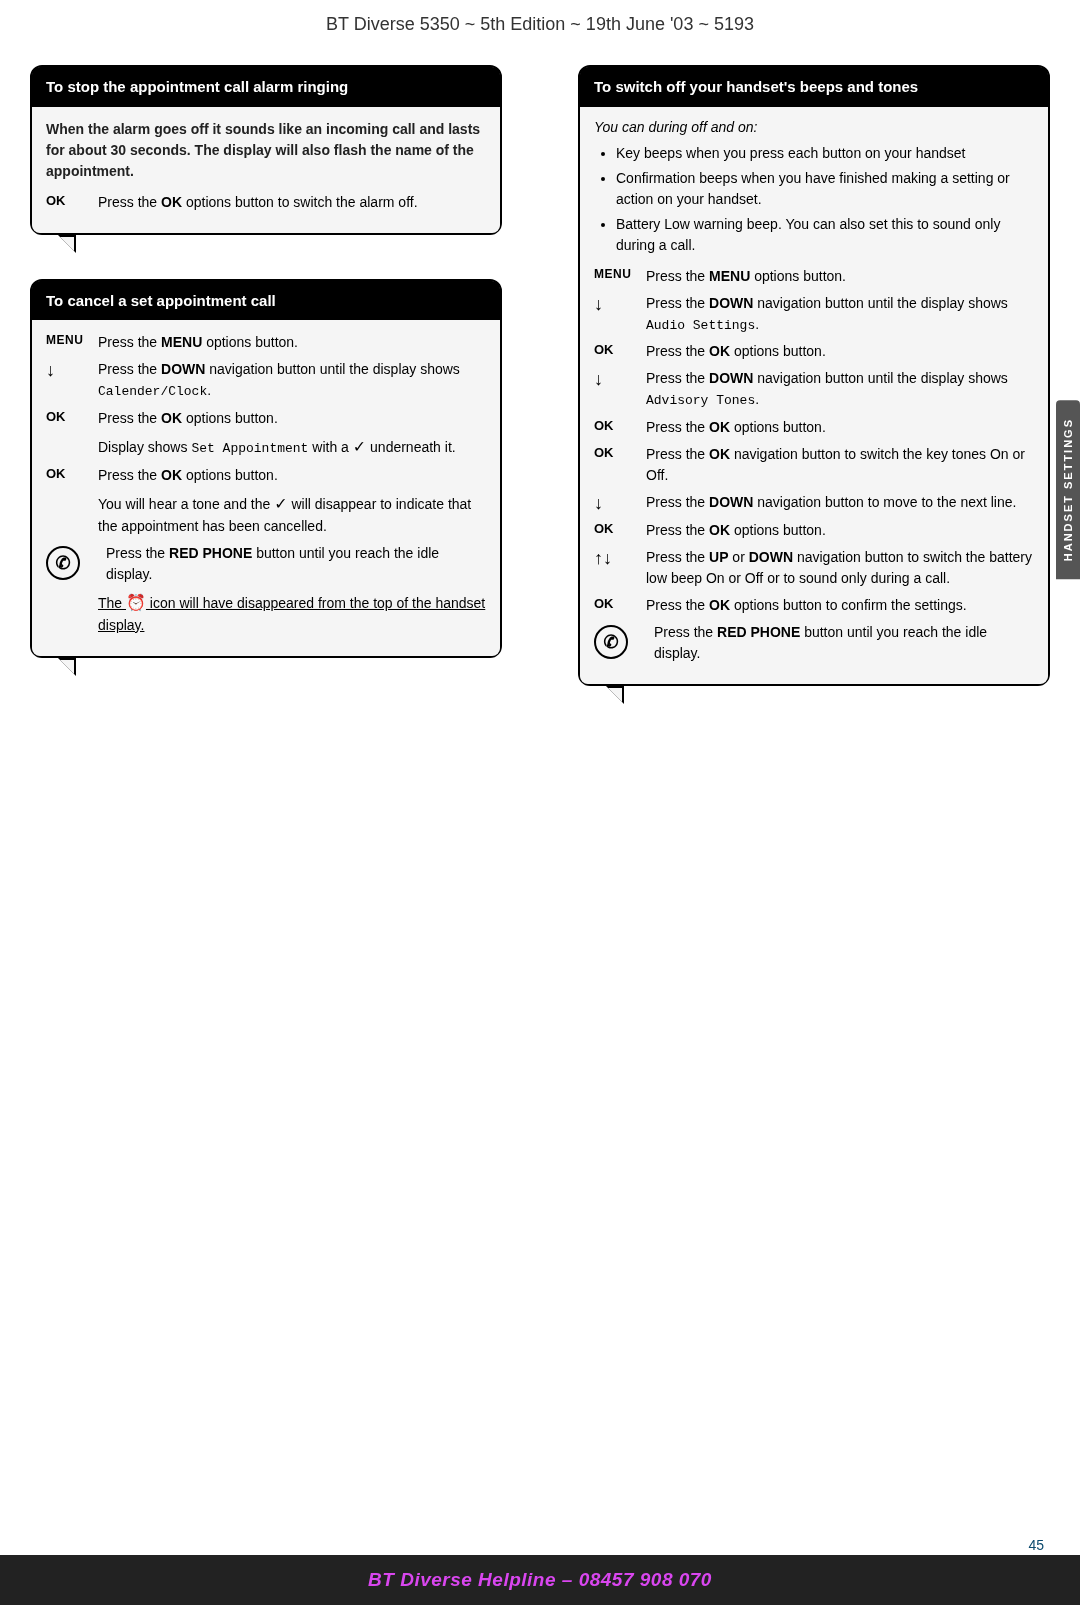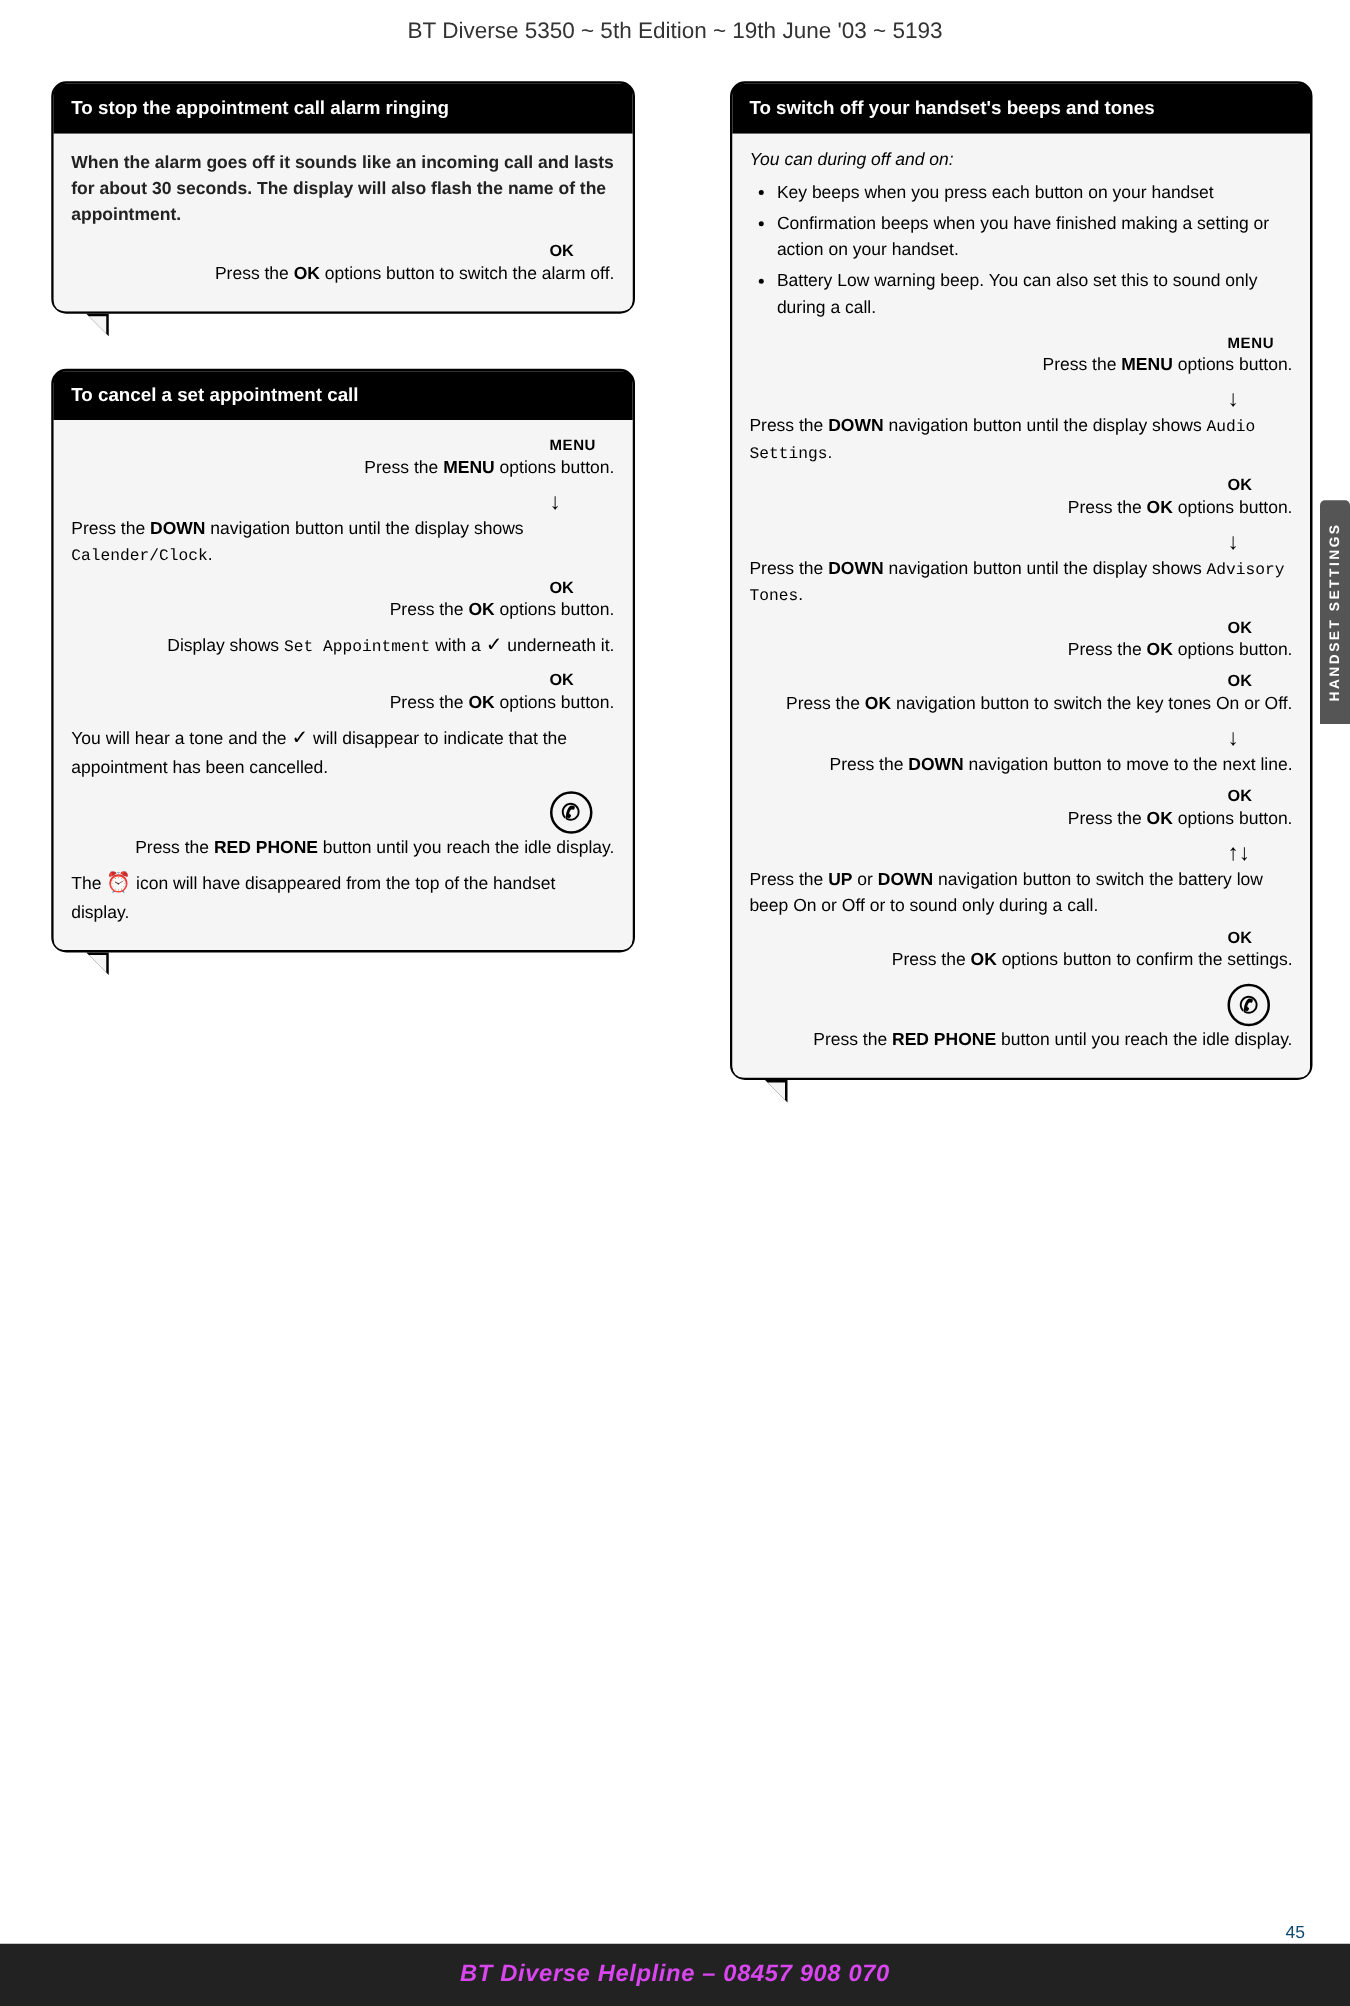--- a/index.html
+++ b/index.html
@@ -17,21 +17,20 @@
       text-align: center;
       padding: 14px 0 10px 0;
       font-size: 18px;
       color: #333;
     }
     .main-content {
       display: flex;
       flex-direction: row;
       padding: 20px 30px 0 30px;
       gap: 36px;
-      margin-left: 11px;
     }
     .left-col {
       flex: 1;
       display: flex;
       flex-direction: column;
       gap: 20px;
     }
     .right-col {
       flex: 1;
       display: flex;
@@ -78,22 +77,22 @@
     }
     .section-intro {
       font-size: 14px;
       line-height: 1.5;
       margin-bottom: 10px;
       color: #222;
       font-weight: bold;
     }
     .instruction-row {
       display: flex;
-      flex-direction: column;
-      align-items: flex-end;
+      flex-direction: row;
+      align-items: flex-start;
       margin-bottom: 6px;
     }
     .key-label {
       font-weight: bold;
       font-size: 13px;
       min-width: 52px;
       padding-top: 1px;
       flex-shrink: 0;
     }
     .key-label.menu { font-size: 12px; letter-spacing: 0.5px; }
@@ -240,21 +239,21 @@
             <span class="instruction-text">You will hear a tone and the <span class="check-mark">✓</span> will disappear to indicate that the appointment has been cancelled.</span>
           </div>
 
           <div class="instruction-row" style="margin-top:4px;">
             <span class="key-label">
               <span class="red-phone-icon">✆</span>
             </span>
             <span class="instruction-text" style="margin-left:8px;">Press the <b>RED PHONE</b> button until you reach the idle display.</span>
           </div>
 
-          <div class="instruction-row" style="margin-top:4px;">
+          <div class="instruction-row" style="margin-top:4px;text-decoration:underline;">
             <span class="key-label"></span>
             <span class="instruction-text">The <span class="clock-icon">⏰</span> icon will have disappeared from the top of the handset display.</span>
           </div>
 
         </div>
       </div>
       <div class="bubble-tail"></div>
       <div class="bubble-tail-inner"></div>
     </div>
   </div>

